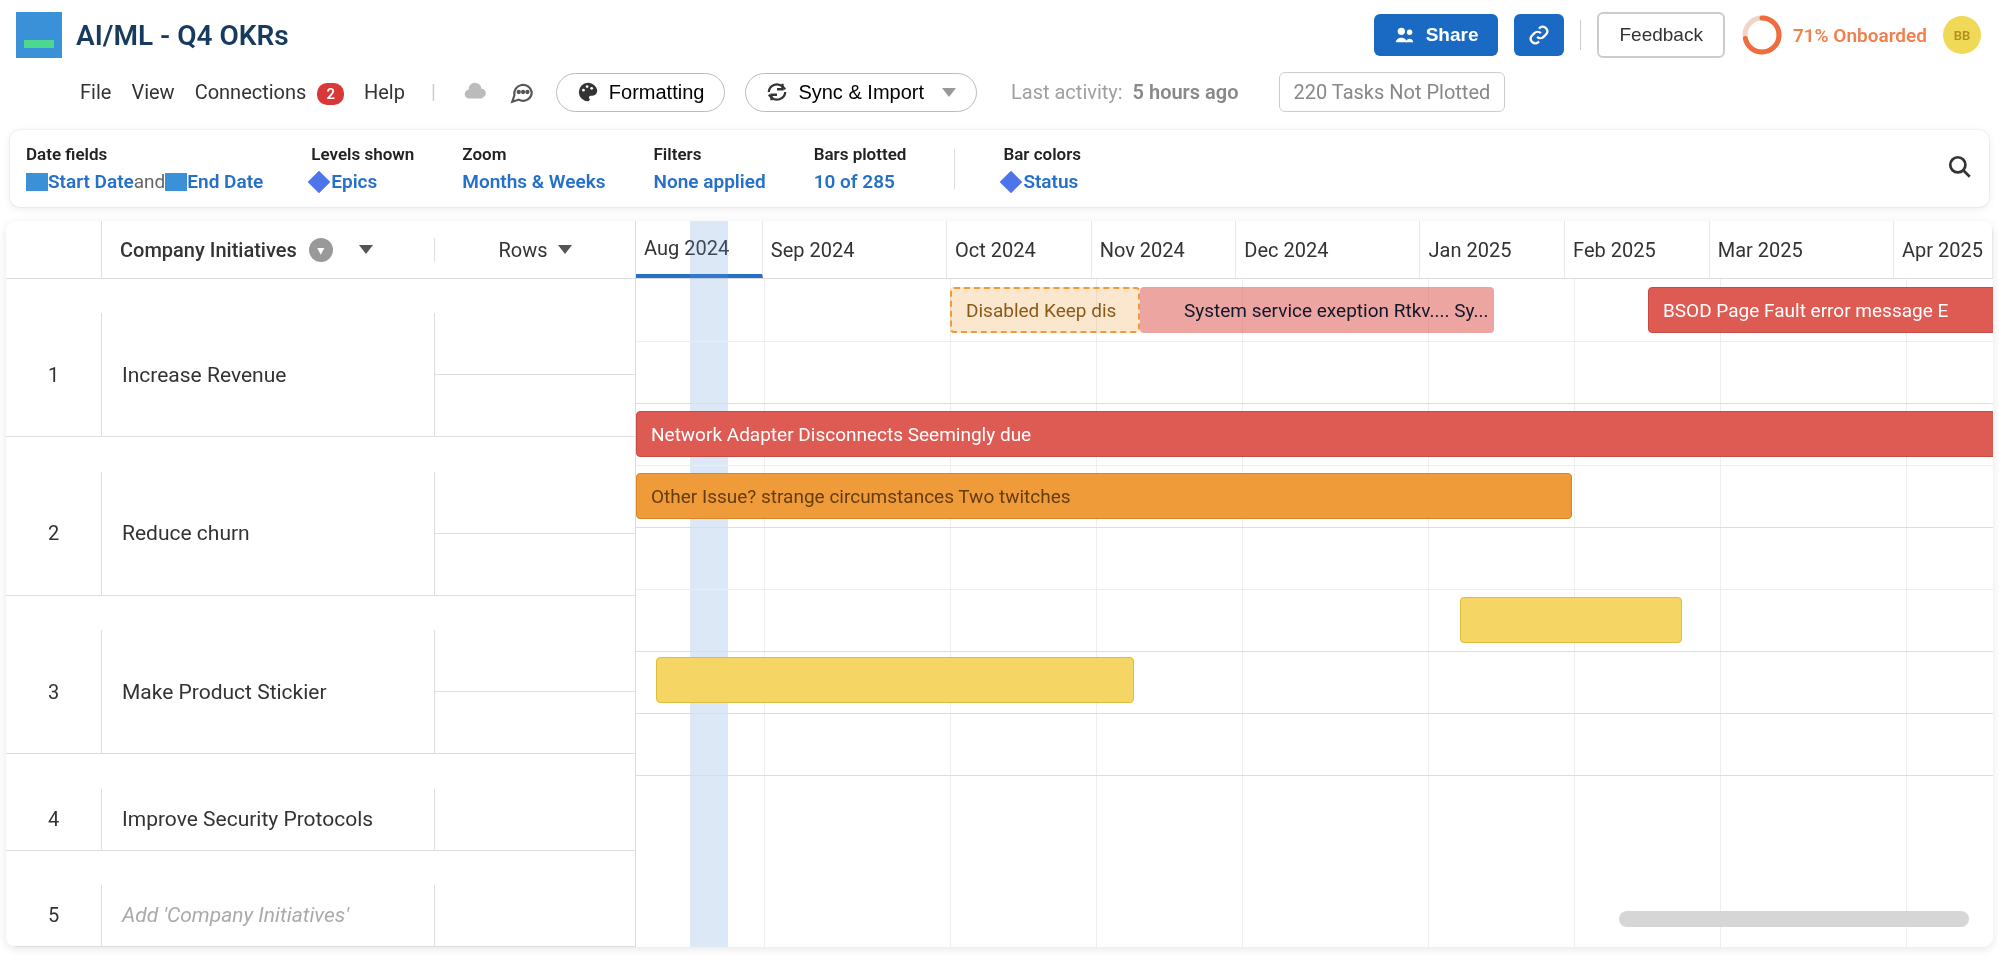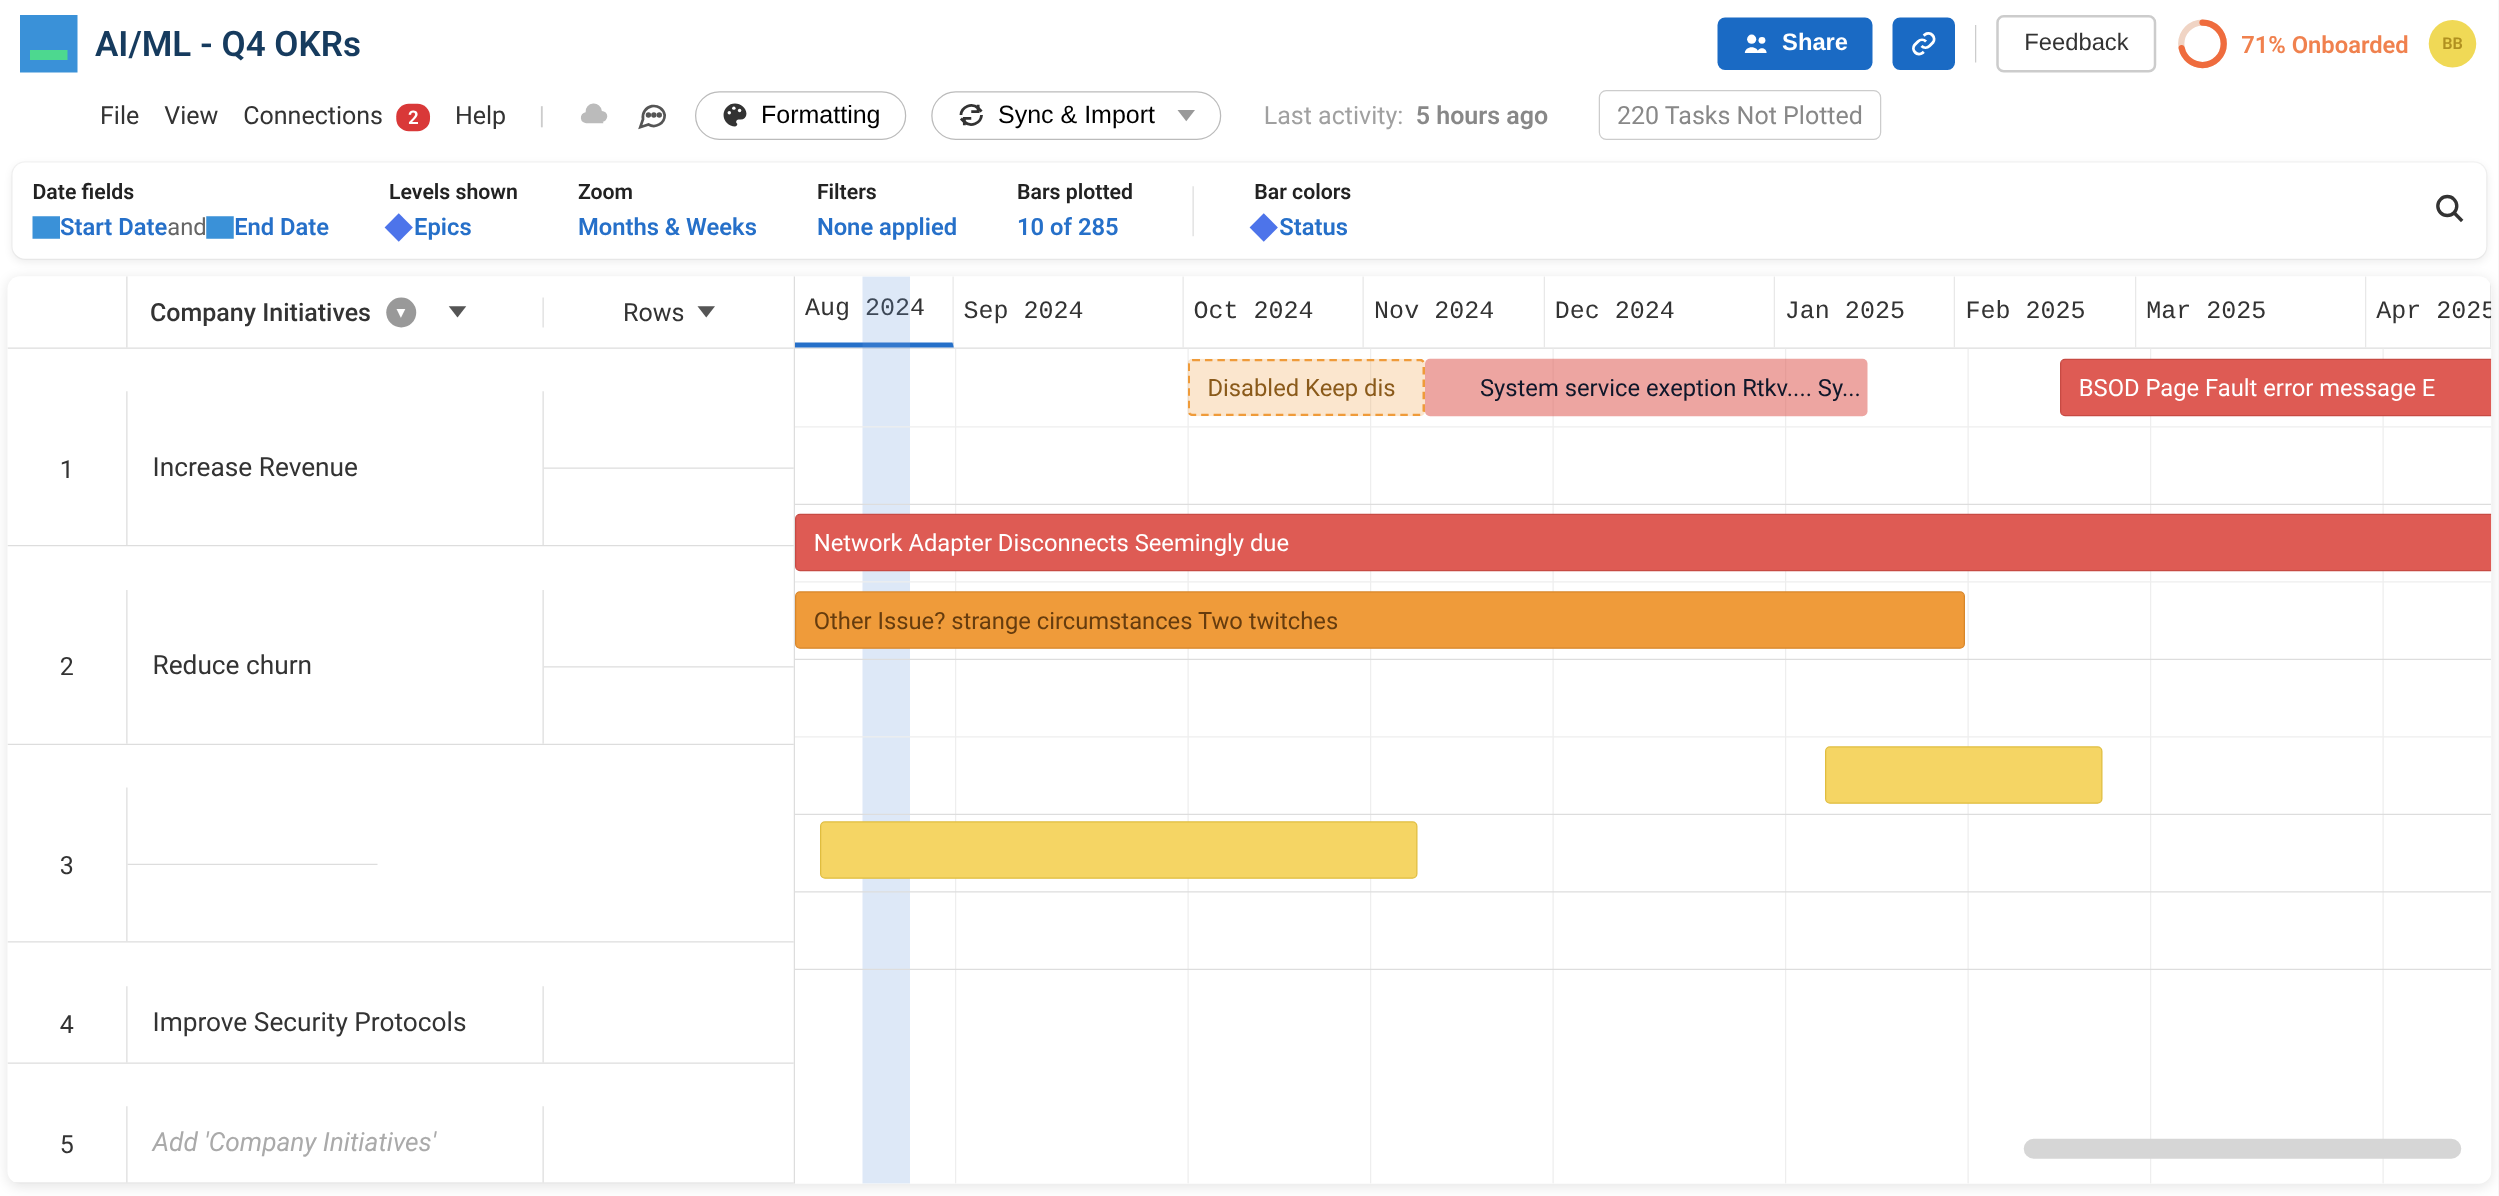--- a/index.html
+++ b/index.html
@@ -284,21 +284,20 @@
 .timeline {
   flex: 1;
   position: relative;
   overflow: hidden;
 }
 .months {
   height: 58px;
   border-bottom: 1px solid #ddd;
   display: flex;
   position: relative;
-  font-family: Liberation Mono, monospace;
 }
 .month {
   border-right: 1px solid #e8e8e8;
   display: flex;
   align-items: center;
   padding-left: 8px;
   font-size: 20px;
   color: #333;
   white-space: nowrap;
 }
@@ -519,20 +518,21 @@
       <div class="rowitem tall">
         <div class="rownum">2</div>
         <div class="rowlabel">Reduce churn</div>
         <div class="rowextra">
             <div class="half"></div>
             <div class="half"></div>
           </div>
       </div>
       <div class="rowitem tall">
         <div class="rownum">3</div>
+        <div class="rowlabel">Make Product Stickier</div>
         <div class="rowextra">
             <div class="half"></div>
             <div class="half"></div>
           </div>
       </div>
       <div class="rowitem">
         <div class="rownum">4</div>
         <div class="rowlabel">Improve Security Protocols</div>
         <div class="rowextra"></div>
       </div>

